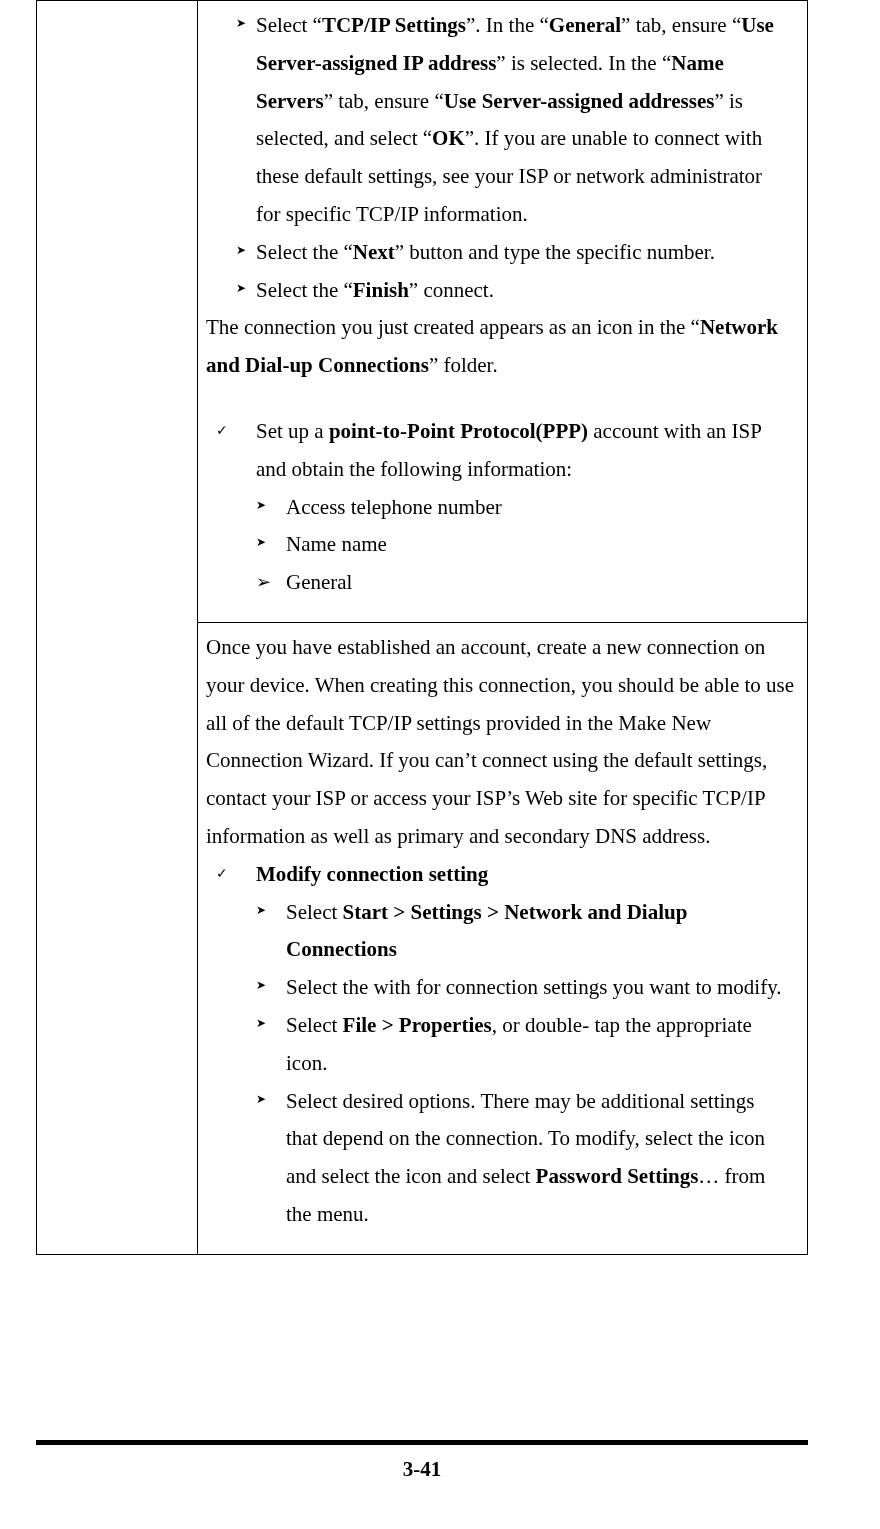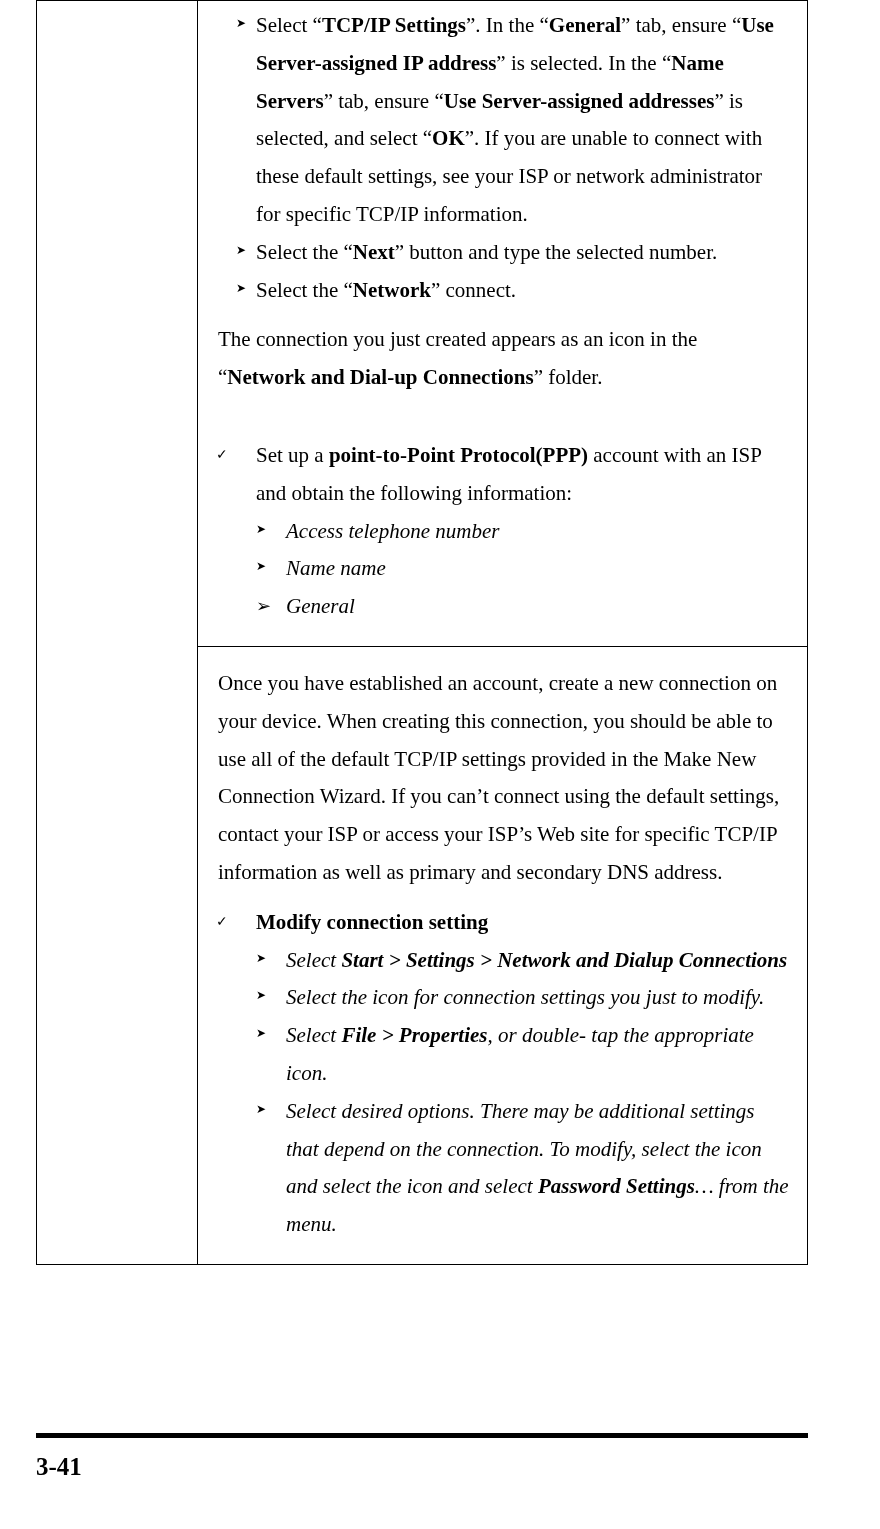--- a/index.html
+++ b/index.html
@@ -78,34 +78,34 @@
       position: relative;
       top: 5px;
     }
     .li-text {
       display: inline-block;
       vertical-align: top;
       width: calc(100% - 60px);
     }
     .li-text.nested {
       width: calc(100% - 90px);
-      font-style: italic;
     }
     .para {
-      margin: 12px;
+      margin: 0;
     }
     .footer-rule {
       border: none;
       border-top: 5px solid #000;
       margin: 0 0 6px 0;
       width: 100%;
     }
     .page-num {
+      text-align: center;
       font-weight: bold;
-      font-size: 25px;
+      font-size: 21px;
       padding-bottom: 20px;
     }
     .footer{
       position: absolute;
       bottom: 20px;
       left: 36px;
       right: 36px;
     }
     b { font-weight: bold; }
   </style>
@@ -113,40 +113,40 @@
 <body>
 
 <div class="page">
 <table class="layout">
   <tbody>
         <tr>
     <td class="left-col" rowspan="2"></td>
     <td class="right-col">
       <ul>
         <li class="bullet-arrow"><span class="li-text"><span>Select “</span><b>TCP/IP Settings</b><span>”. In the “</span><b>General</b><span>” tab, ensure “</span><b>Use Server-assigned IP address</b><span>” is selected. In the “</span><b>Name Servers</b><span>” tab, ensure “</span><b>Use Server-assigned addresses</b><span>” is selected, and select “</span><b>OK</b><span>”. If you are unable to connect with these default settings, see your ISP or network administrator for specific TCP/IP information.</span></span></li>
-        <li class="bullet-arrow"><span class="li-text"><span>Select the “</span><b>Next</b><span>” button and type the selected number.</span></span></li>
-        <li class="bullet-arrow"><span class="li-text"><span>Select the “</span><b>Network</b><span>” connect.</span></span></li>
+        <li class="bullet-arrow"><span class="li-text"><span>Select the “</span><b>Next</b><span>” button and type the specific number.</span></span></li>
+        <li class="bullet-arrow"><span class="li-text"><span>Select the “</span><b>Finish</b><span>” connect.</span></span></li>
       </ul>
       <p class="para"><span>The connection you just created appears as an icon in the “</span><b>Network and Dial-up Connections</b><span>” folder.</span></p>
       <div style="height:28px"></div>
       <ul>
         <li class="bullet-check"><span class="li-text"><span>Set up a </span><b>point-to-Point Protocol(PPP)</b><span> account with an ISP and obtain the following information:</span></span></li>
         <li class="bullet-arrow nested"><span class="li-text nested">Access telephone number</span></li>
         <li class="bullet-arrow nested"><span class="li-text nested">Name name</span></li>
         <li class="bullet-outline"><span class="li-text nested">General</span></li>
       </ul>
     </td>
   </tr>
   <tr>
     <td class="right-col">
       <p class="para">Once you have established an account, create a new connection on your device. When creating this connection, you should be able to use all of the default TCP/IP settings provided in the Make New Connection Wizard. If you can’t connect using the default settings, contact your ISP or access your ISP’s Web site for specific TCP/IP information as well as primary and secondary DNS address.</p>
       <ul>
         <li class="bullet-check"><span class="li-text"><b>Modify connection setting</b></span></li>
         <li class="bullet-arrow nested"><span class="li-text nested"><span>Select </span><b>Start &gt; Settings &gt; Network and Dialup Connections</b></span></li>
-        <li class="bullet-arrow nested"><span class="li-text nested">Select the icon for connection settings you just to modify.</span></li>
+        <li class="bullet-arrow nested"><span class="li-text nested">Select the with for connection settings you want to modify.</span></li>
         <li class="bullet-arrow nested"><span class="li-text nested"><span>Select </span><b>File &gt; Properties</b><span>, or double- tap the appropriate icon.</span></span></li>
         <li class="bullet-arrow nested"><span class="li-text nested"><span>Select desired options. There may be additional settings that depend on the connection. To modify, select the icon and select the icon and select </span><b>Password Settings</b><span>… from the menu.</span></span></li>
       </ul>
     </td>
   </tr>
 </tbody>
     </table>
 
 <div class="footer">
   <hr class="footer-rule">

